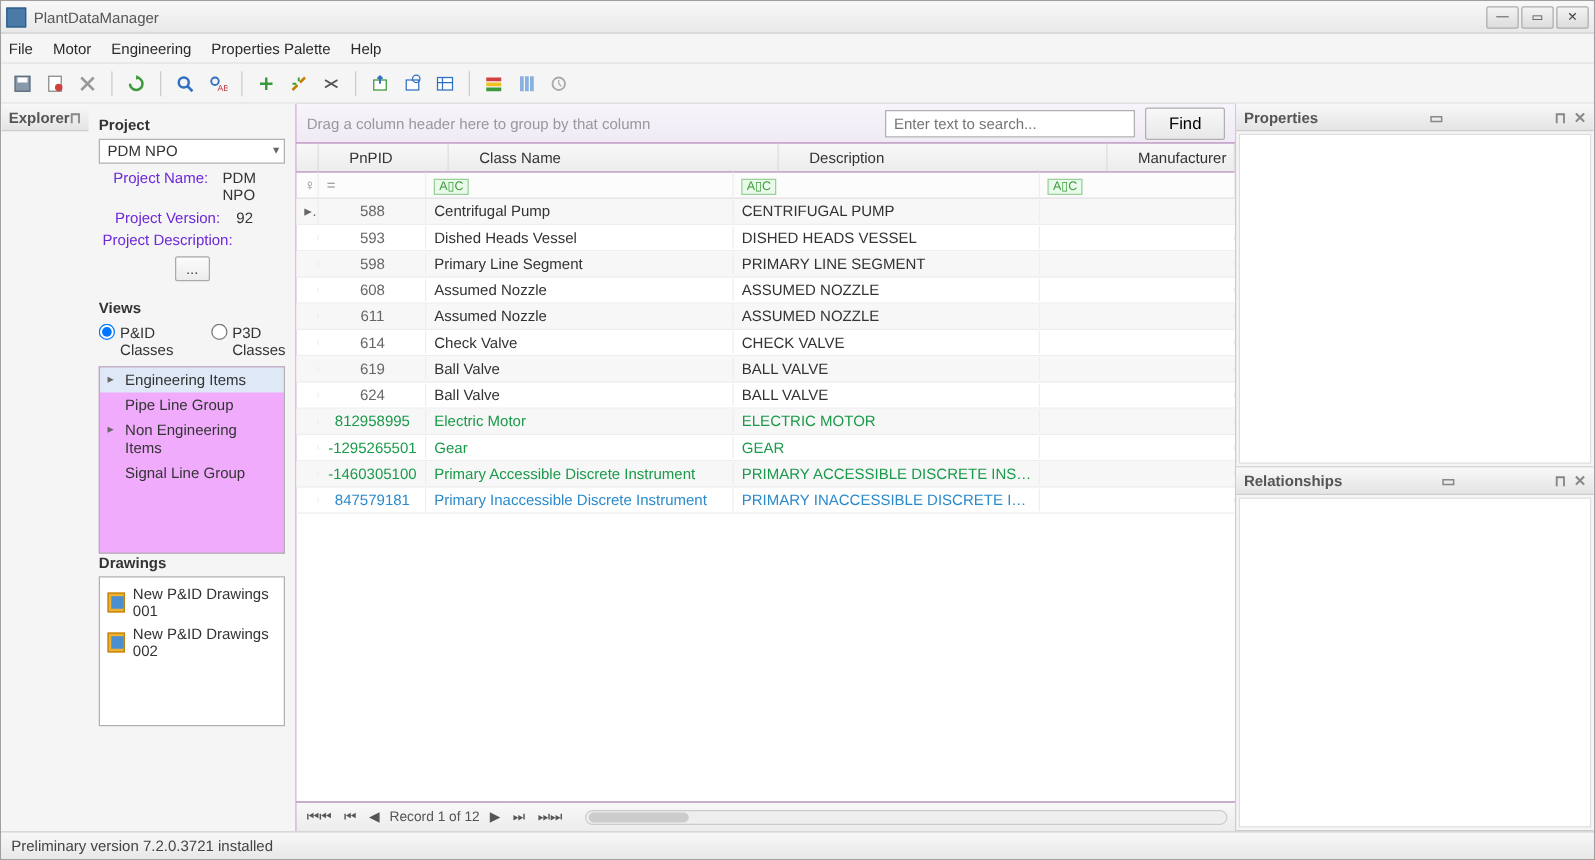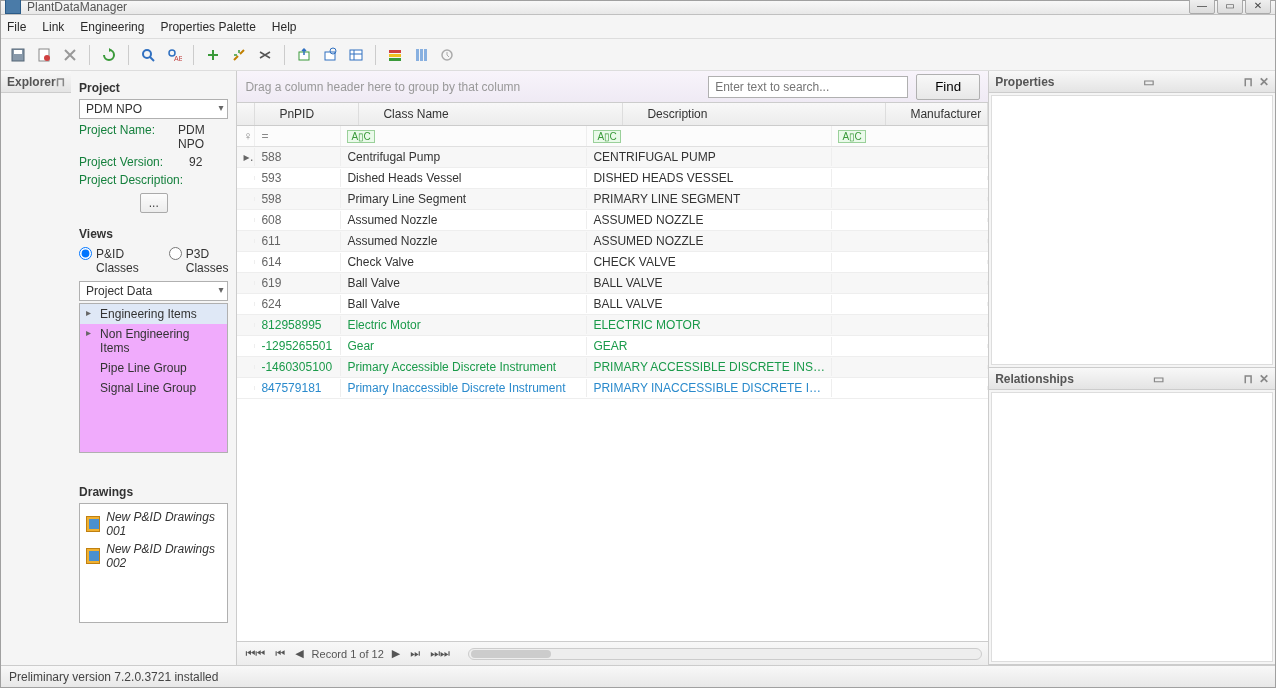--- a/index.html
+++ b/index.html
@@ -14,24 +14,24 @@
 }
 .window {
   width: 1276px;
   height: 688px;
   display: flex;
   flex-direction: column;
   border: 1px solid #a0a0a0;
   background: #fff;
 }
 .titlebar {
-  height: 14px;
+  height: 26px;
   background: linear-gradient(#f8f8f8, #e8e8e8);
   display: flex;
-  align-items: flex-end;
+  align-items: center;
   padding: 0 4px;
   border-bottom: 1px solid #c0c0c0;
 }
 .titlebar .app-icon {
   width: 16px; height: 16px;
   background: #4a7ba8;
   margin-right: 6px;
   display:inline-block;
   border:1px solid #2a5b88;
 }
@@ -108,21 +108,21 @@
   width: 100%; height: 20px;
   background: #fff; border: 1px solid #b0b0b0;
   padding: 0 18px 0 6px; font-size: 12px;
   display:flex; align-items:center;
   position:relative;
 }
 .combo::after{
   content:"▾"; position:absolute; right:4px; top:2px; color:#666; font-size:10px;
 }
 .kv { display:flex; font-size:12px; margin-top:4px;}
-.kv .k{ width:110px; color:#15803d;}
+.kv .k{ width:110px; color:#6d28d9;text-align:center;}
 .kv .v{ color:#333;}
 .btn-sm {
   display:inline-block; padding:2px 8px; border:1px solid #aaa; background:linear-gradient(#fcfcfc,#ececec);
   border-radius:2px; cursor:pointer; font-size:12px; color:#444;
   margin-top:6px;
 }
 .radio-row { display:flex; gap:30px; margin:6px 0;}
 .radio-row label{ display:flex; align-items:flex-start; gap:4px; cursor:pointer;}
 input[type=radio]{cursor:pointer;}
 .tree {
@@ -132,21 +132,21 @@
 .tree-item{
   padding:3px 6px 3px 20px; position:relative; cursor:pointer;
 }
 .tree-item.expandable::before{
   content:"▸"; position:absolute; left:6px; top:3px; font-size:10px; color:#666;
 }
 .tree-item.selected{
   background:#dfe8f6;
 }
 .drawings-list{
-  background:#fff; border:1px solid #b0b0b0; margin-top:2px; min-height:120px; padding:4px;font-style:italic;
+  background:#fff; border:1px solid #b0b0b0; margin-top:2px; min-height:120px; padding:4px;
 }
 .drawing-item{
   display:flex; align-items:center; gap:6px; padding:2px 2px; cursor:pointer;
 }
 .drawing-icon{
   width:16px; height:16px; background:#f0b030; border:1px solid #c08010; position:relative;
 }
 .drawing-icon::after{content:""; position:absolute; left:2px; top:2px; width:10px; height:10px; background:#4a90d0;}
 
 .center {
@@ -183,21 +183,21 @@
 .c-manu{flex:1;}
 .filter-row{
   display:flex; border-bottom:1px solid #e0e0e0; background:#fcfcfc;
 }
 .filter-row .cell{padding:3px 6px; border-right:1px solid #eee;}
 .filter-glyph{color:#3a9a3a; font-size:10px; background:#eafaea; padding:0 3px; border:1px solid #9ad09a;}
 .grid-body{flex:1; overflow:auto; background:#fff;}
 .row{display:flex; border-bottom:1px solid #eee; height:21px; align-items:center;}
 .row:nth-child(odd){background:#f7f7f7;}
 .row .cell{padding:2px 6px; border-right:1px solid #eee; font-size:12px; overflow:hidden; white-space:nowrap; text-overflow:ellipsis;}
-.row .c-pnpid{text-align:left; color:#666;}
+.row .c-pnpid{text-align:center; color:#666;}
 .row.green .cell{color:#1a9a4a;}
 .row.blue .cell{color:#2a8acc;}
 .row-marker{color:#666; font-size:10px; text-align:center;}
 .grid-nav{
   height:24px; border-top:1px solid #ccc; background:linear-gradient(#f8f8f8,#ececec);
   display:flex; align-items:center; padding:0 6px; gap:6px; font-size:11px; color:#555;
 }
 .nav-btn{cursor:pointer; padding:0 2px; color:#555;}
 .nav-scroll{flex:1; height:12px; background:#eee; border:1px solid #ccc; border-radius:6px; margin-left:10px; position:relative;}
 .nav-thumb{position:absolute; left:2px; top:1px; width:80px; height:8px; background:#ccc; border-radius:4px;}
@@ -225,21 +225,21 @@
     <span class="title">PlantDataManager</span>
     <div class="win-buttons">
       <div class="win-btn">—</div>
       <div class="win-btn">▭</div>
       <div class="win-btn">✕</div>
     </div>
   </div>
 
   <div class="menubar">
     <span>File</span>
-    <span>Link</span>
+    <span>Motor</span>
     <span>Engineering</span>
     <span>Properties Palette</span>
     <span>Help</span>
   </div>
 
   <div class="toolbar">
     <div class="tb-btn">
         <svg width="16" height="16">
           <rect x="2" y="2" width="12" height="12" fill="#8899aa" stroke="#556677"></rect>
           <rect x="4" y="3" width="8" height="4" fill="#fff"></rect>
@@ -365,31 +365,28 @@
         <div class="radio-row">
           <label>
               <input type="radio" name="viewtype" checked="" style=""> 
               <span>P&amp;ID Classes</span>
             </label>
           <label>
               <input type="radio" name="viewtype" style=""> 
               <span>P3D Classes</span>
             </label>
         </div>
-        <div class="combo">
-            <span>Project Data</span>
-          </div>
         <div class="tree" id="tree">
             <div class="tree-item expandable selected">Engineering Items</div>
+            <div class="tree-item">Pipe Line Group</div>
             <div class="tree-item expandable">Non Engineering Items</div>
-            <div class="tree-item">Pipe Line Group</div>
             <div class="tree-item">Signal Line Group</div>
           </div>
 
-        <div class="section-title" style="margin-top:32px;">Drawings</div>
+        <div class="section-title" style="margin-top:0;">Drawings</div>
         <div class="drawings-list" id="drawings">
             <div class="drawing-item">
               <span class="drawing-icon"></span>
               <span>New P&amp;ID Drawings 001</span>
             </div>
             <div class="drawing-item">
               <span class="drawing-icon"></span>
               <span>New P&amp;ID Drawings 002</span>
             </div>
           </div>

